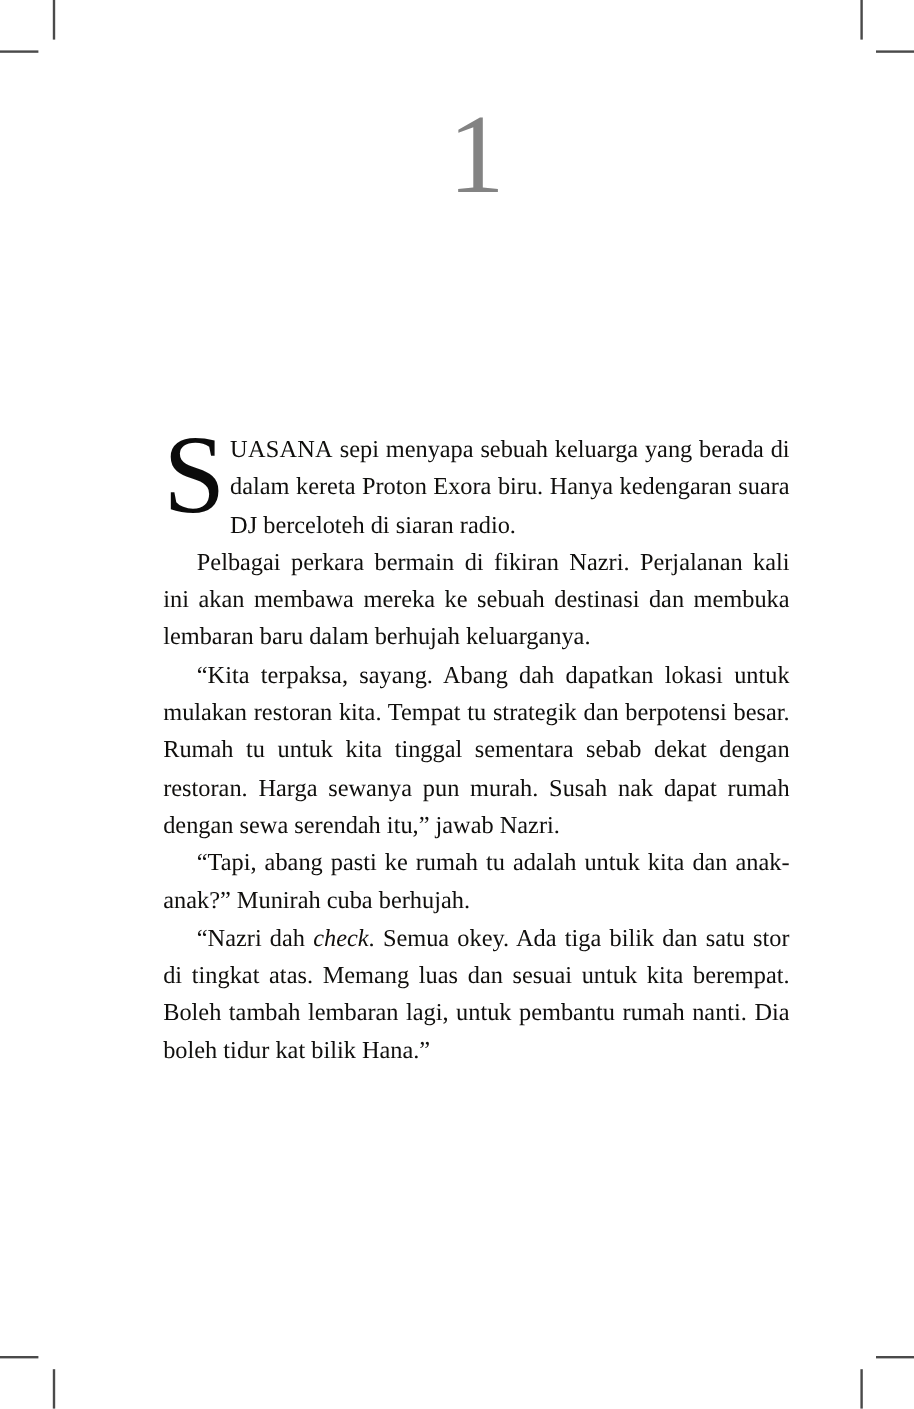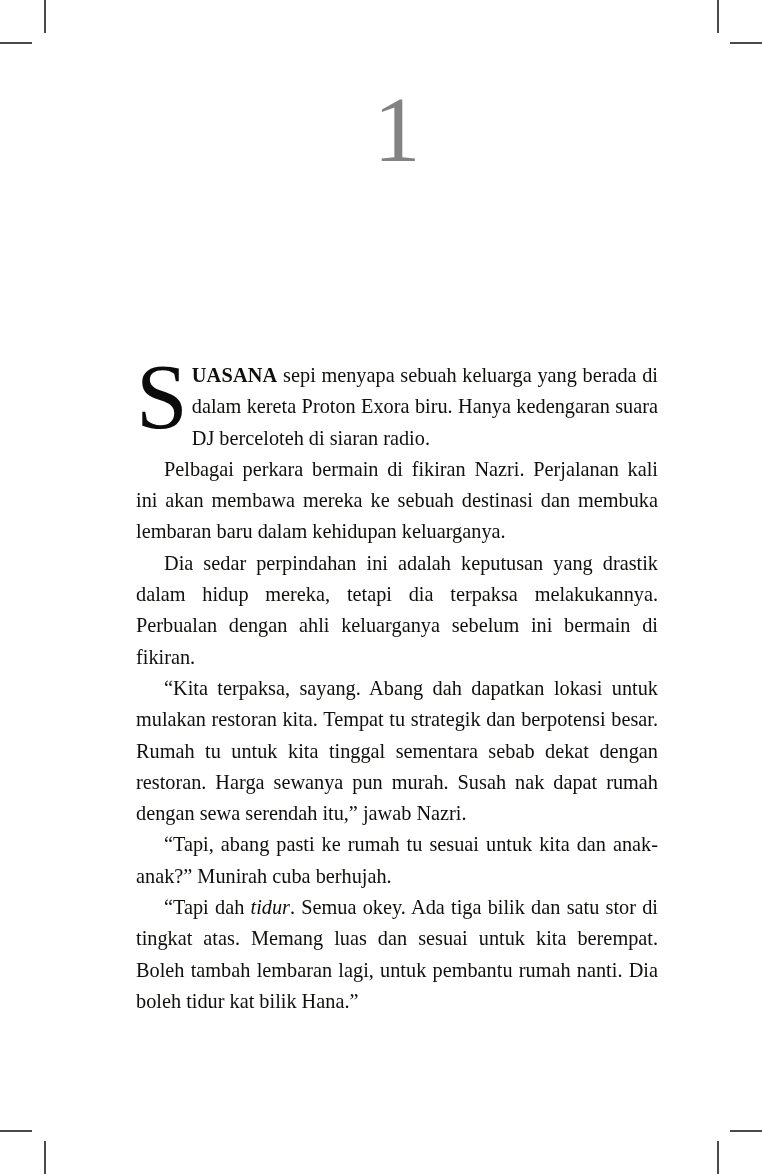--- a/index.html
+++ b/index.html
@@ -86,21 +86,21 @@
     float: left;
     font-family: "Liberation Serif", "DejaVu Serif", serif;
     font-size: 93px;
     line-height: 70px;
     height: 70px;
     margin: 2px 4px 0 0;
     color: #0b0b0b;
     font-weight: 400;
   }
   .smallcaps-lead {
-    font-weight: 700;
+    font-weight: 400;
     letter-spacing: 0.2px;
   }
   .ital { font-style: italic; }
 
   
   .clip-bottom {
     overflow: hidden;
   }
 </style>
 </head>
@@ -118,27 +118,26 @@
 <div class="page">
 
   <div class="chapter-number">1</div>
 
   <div class="body-text clip-bottom">
 
     <p class="para-dropcap">
       <span class="dropcap">S</span><span class="smallcaps-lead">UASANA</span><span> sepi menyapa sebuah keluarga yang berada di dalam kereta Proton Exora biru. Hanya kedengaran suara DJ berceloteh di siaran radio.</span>
     </p>
 
-    <p>Pelbagai perkara bermain di fikiran Nazri. Perjalanan kali ini akan membawa mereka ke sebuah destinasi dan membuka lembaran baru dalam kehidupan keluarganya.</p>
+    <p>Pelbagai perkara bermain di fikiran Nazri. Perjalanan kali ini akan membawa mereka ke sebuah destinasi dan membuka lembaran baru dalam berhujah keluarganya.</p>
 
-    <p>Dia sedar perpindahan ini adalah keputusan yang drastik dalam hidup mereka, tetapi dia terpaksa melakukannya. Perbualan dengan ahli keluarganya sebelum ini bermain di fikiran.</p>
 
 
     <p>“Kita terpaksa, sayang. Abang dah dapatkan lokasi untuk mulakan restoran kita. Tempat tu strategik dan berpotensi besar. Rumah tu untuk kita tinggal sementara sebab dekat dengan restoran. Harga sewanya pun murah. Susah nak dapat rumah dengan sewa serendah itu,” jawab Nazri.</p>
 
-    <p>“Tapi, abang pasti ke rumah tu sesuai untuk kita dan anak-anak?” Munirah cuba berhujah.</p>
+    <p>“Tapi, abang pasti ke rumah tu adalah untuk kita dan anak-anak?” Munirah cuba berhujah.</p>
 
-    <p><span>“Tapi dah </span><span class="ital">tidur</span><span>. Semua okey. Ada tiga bilik dan satu stor di tingkat atas. Memang luas dan sesuai untuk kita berempat. Boleh tambah lembaran lagi, untuk pembantu rumah nanti. Dia boleh tidur kat bilik Hana.”</span></p>
+    <p><span>“Nazri dah </span><span class="ital">check</span><span>. Semua okey. Ada tiga bilik dan satu stor di tingkat atas. Memang luas dan sesuai untuk kita berempat. Boleh tambah lembaran lagi, untuk pembantu rumah nanti. Dia boleh tidur kat bilik Hana.”</span></p>
 
 
   </div>
 
 </div>
 
 </body></html>

